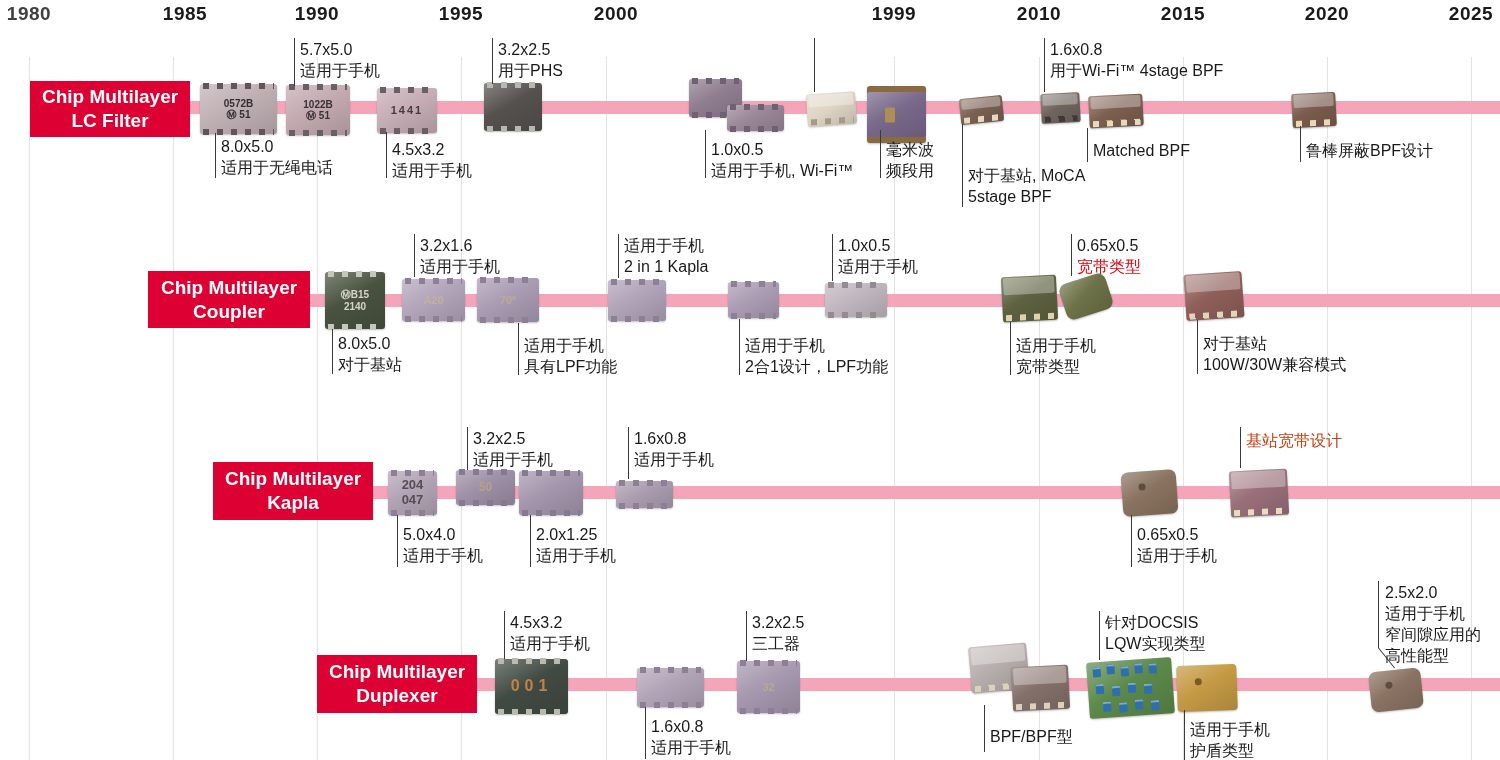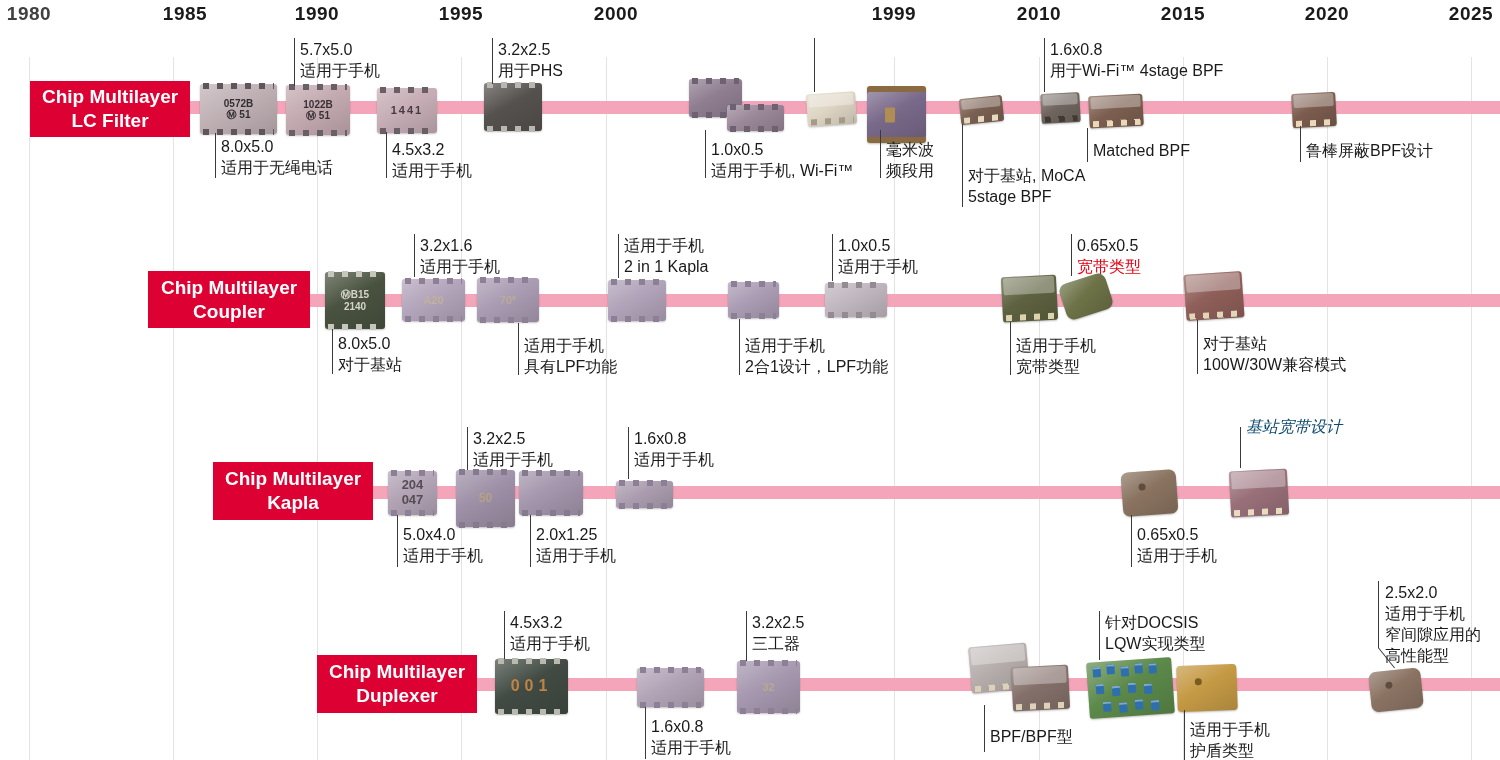--- a/index.html
+++ b/index.html
@@ -283,21 +283,21 @@
     </div>
     <div class="chip" style="left: 388px; top: 471px; width: 49px; height: 44px; background: rgb(178, 164, 181);">
       <div class="shade"></div>
       <div class="termrow" style="top: -1px; background-image: repeating-linear-gradient(90deg, rgb(141, 128, 150) 0px, rgb(141, 128, 150) 6px, transparent 6px, transparent 14px);"></div>
       <div class="termrow" style="bottom: -1px; background-image: repeating-linear-gradient(90deg, rgb(141, 128, 150) 0px, rgb(141, 128, 150) 6px, transparent 6px, transparent 14px);"></div>
       <div class="mark" style="color: rgb(87, 76, 84); font-size: 13px;">
         <div>204</div>
         <div>047</div>
       </div>
     </div>
-    <div class="chip" style="left: 456px; top: 470px; width: 59px; height: 57px; background: rgb(158, 144, 167);">
+    <div class="chip" style="left: 456px; top: 470px; width: 59px; height: 35px; background: rgb(158, 144, 167);">
       <div class="shade"></div>
       <div class="termrow" style="top: -1px; background-image: repeating-linear-gradient(90deg, rgb(134, 122, 142) 0px, rgb(134, 122, 142) 6px, transparent 6px, transparent 14px);"></div>
       <div class="termrow" style="bottom: -1px; background-image: repeating-linear-gradient(90deg, rgb(134, 122, 142) 0px, rgb(134, 122, 142) 6px, transparent 6px, transparent 14px);"></div>
       <div class="mark" style="color: rgb(183, 161, 131); font-size: 12px;">
         <div>50</div>
       </div>
     </div>
     <div class="chip" style="left: 519px; top: 471px; width: 64px; height: 44px; background: rgb(164, 150, 173);">
       <div class="shade"></div>
       <div class="termrow" style="top: -1px; background-image: repeating-linear-gradient(90deg, rgb(134, 122, 142) 0px, rgb(134, 122, 142) 6px, transparent 6px, transparent 14px);"></div>
@@ -336,21 +336,21 @@
     <div class="ctext" style="left: 634px; top: 428px; color: rgb(26, 26, 26);">
       <div>1.6x0.8</div>
       <div>适用于手机</div>
     </div>
     <div class="cline" style="left: 1131px; top: 515px; height: 52px; background: rgb(58, 58, 58);"></div>
     <div class="ctext" style="left: 1137px; top: 524px; color: rgb(26, 26, 26);">
       <div>0.65x0.5</div>
       <div>适用于手机</div>
     </div>
     <div class="cline" style="left: 1240px; top: 427px; height: 41px; background: rgb(58, 58, 58);"></div>
-    <div class="ctext" style="left: 1246px; top: 416px; color: #0c4a6e; font-style: italic;">
+    <div class="ctext" style="left: 1246px; top: 430px; color: #c2410c;">
       <div>基站宽带设计</div>
     </div>
     <div class="bar" style="left: 469px; width: 1031px; top: 678px; background: rgb(245, 165, 186);"></div>
     <div class="rowbox" style="left: 317px; top: 655px; width: 160px; height: 58px; background: rgb(220, 1, 50);">
       <div>Chip Multilayer</div>
       <div>Duplexer</div>
     </div>
     <div class="chip" style="left: 495px; top: 659px; width: 73px; height: 55px; background: rgb(65, 75, 67);">
       <div class="shade"></div>
       <div class="termrow" style="top: -1px; background-image: repeating-linear-gradient(90deg, rgb(185, 185, 176) 0px, rgb(185, 185, 176) 6px, transparent 6px, transparent 14px);"></div>

